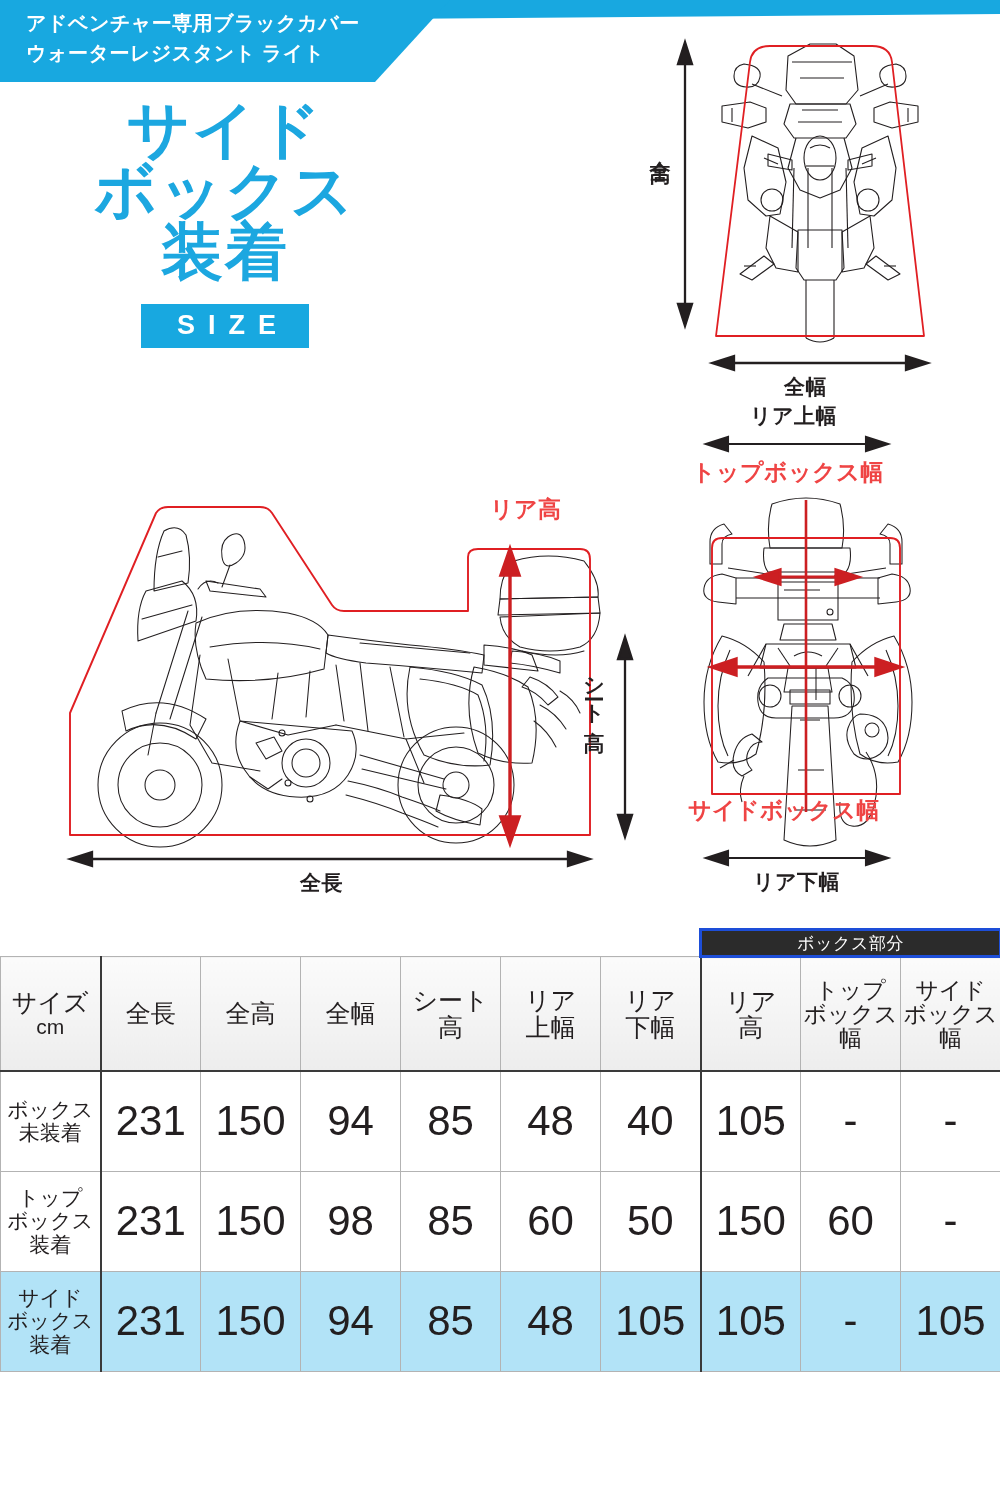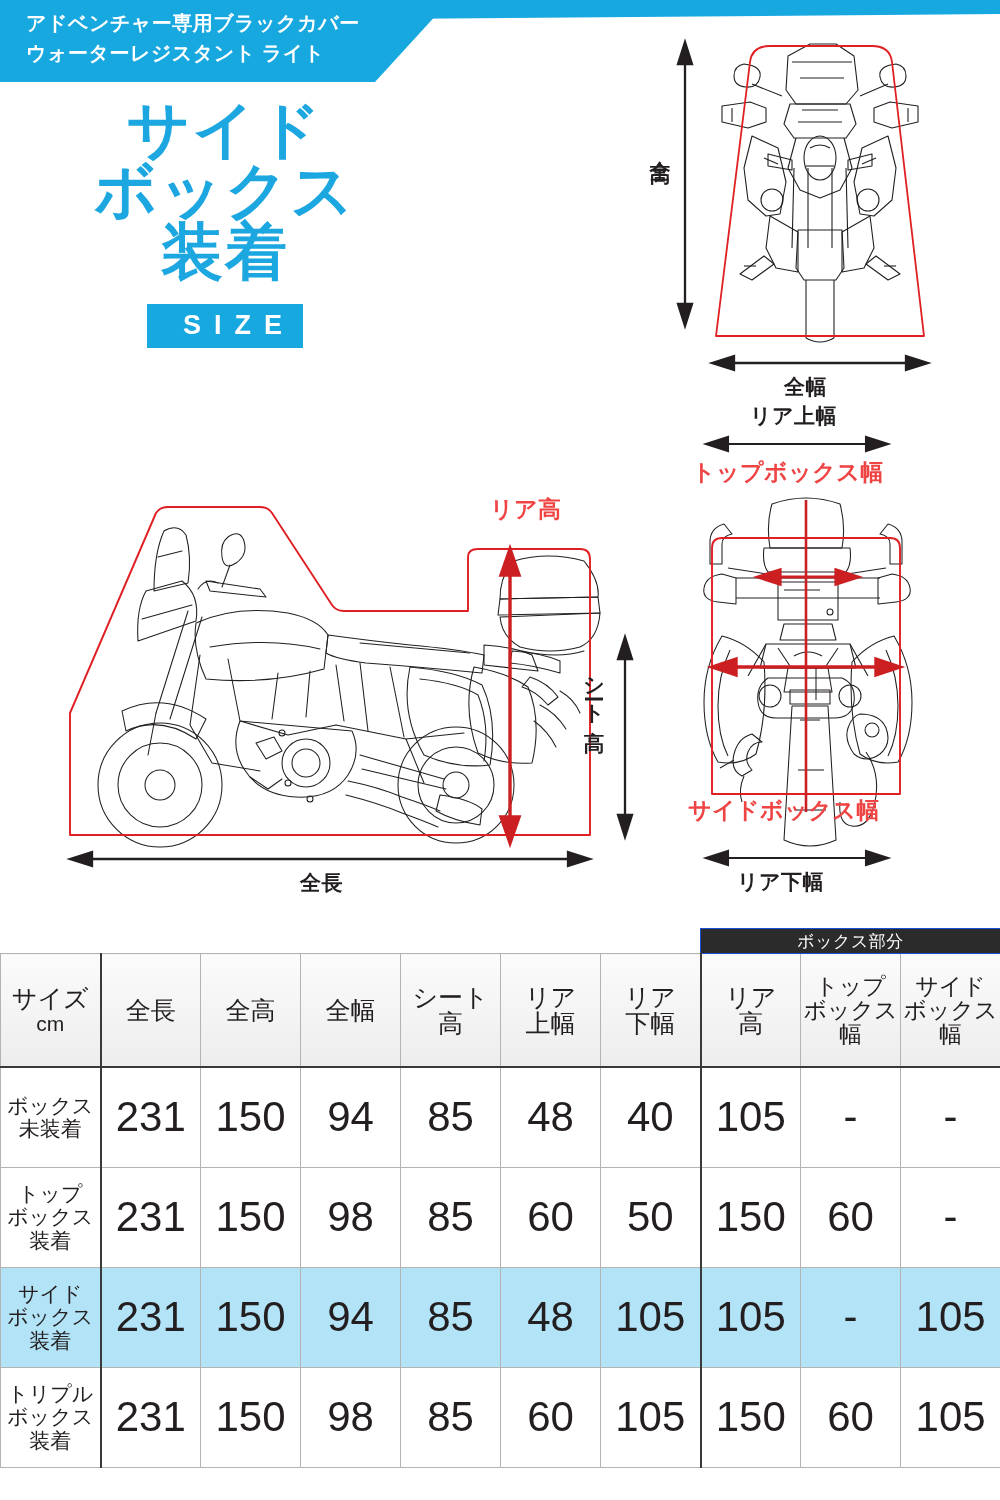--- a/index.html
+++ b/index.html
@@ -41,21 +41,21 @@
     margin:0;
   }
   #size-badge{
     display:inline-block;
     margin-top:22px;
     background:#18a8e0;
     color:#ffffff;
     font-size:27px;
     font-weight:bold;
     letter-spacing:13px;
-    padding:6px 8px 7px 36px;
+    padding:6px 20px 7px 36px;
     line-height:1.15;
   }
   
   .diagram{position:absolute;}
   .dim-label{
     position:absolute;
     font-size:21px;
     font-weight:bold;
     color:#231f20;
     white-space:nowrap;
@@ -94,21 +94,21 @@
     line-height:1.05;
     height:112px;
   }
   #size-table .hdr.small{font-size:23px;}
   .hdr .cm{font-size:21px;display:block;line-height:1.1;}
   #size-table .boxgroup{
     background:#2b2b2b;
     color:#ffffff;
     font-size:17px;
     height:24px;
-    border:1px solid #1d4ed8;
+    border:3px solid #1d4ed8;
     letter-spacing:0.5px;
   }
   #size-table .rowlabel{
     font-size:21px;
     line-height:1.12;
     color:#231f20;
     padding:0 2px;
   }
   #size-table .val{
     font-size:42px;
@@ -409,21 +409,21 @@
 
     <g stroke="#231f20" stroke-width="2.1" fill="#231f20">
       <line x1="62" y1="458" x2="212" y2="458"></line>
       <polygon points="46,458 68,451 68,465"></polygon>
       <polygon points="228,458 206,451 206,465"></polygon>
     </g>
   </svg>
   <div class="dim-label" style="left:90px;top:2px;">リア上幅</div>
   <div class="dim-label redbig" style="left:32px;top:57px;">トップボックス幅</div>
   <div class="dim-label redbig" style="left:28px;top:395px;">サイドボックス幅</div>
-  <div class="dim-label" style="left:77px;top:468px;">リア下幅</div>
+  <div class="dim-label" style="left:93px;top:468px;">リア下幅</div>
 </div>
 
 <table id="size-table">
   <colgroup>
     <col style="width:100px">
       <col style="width:100px">
       <col style="width:100px">
     <col style="width:100px">
       <col style="width:100px">
       <col style="width:100px">
@@ -496,28 +496,14 @@
       <td class="val thickleft">231</td>
       <td class="val">150</td>
       <td class="val">94</td>
       <td class="val">85</td>
       <td class="val">48</td>
       <td class="val">105</td>
       <td class="val thickleft">105</td>
       <td class="val">-</td>
       <td class="val">105</td>
     </tr>
-    <tr class="datarow">
-      <td class="rowlabel" style="white-space:pre-line">トリプル
-ボックス
-装着</td>
-      <td class="val thickleft">231</td>
-      <td class="val">150</td>
-      <td class="val">98</td>
-      <td class="val">85</td>
-      <td class="val">60</td>
-      <td class="val">105</td>
-      <td class="val thickleft">150</td>
-      <td class="val">60</td>
-      <td class="val">105</td>
-    </tr>
   </tbody>
 </table>
 
 </body></html>

